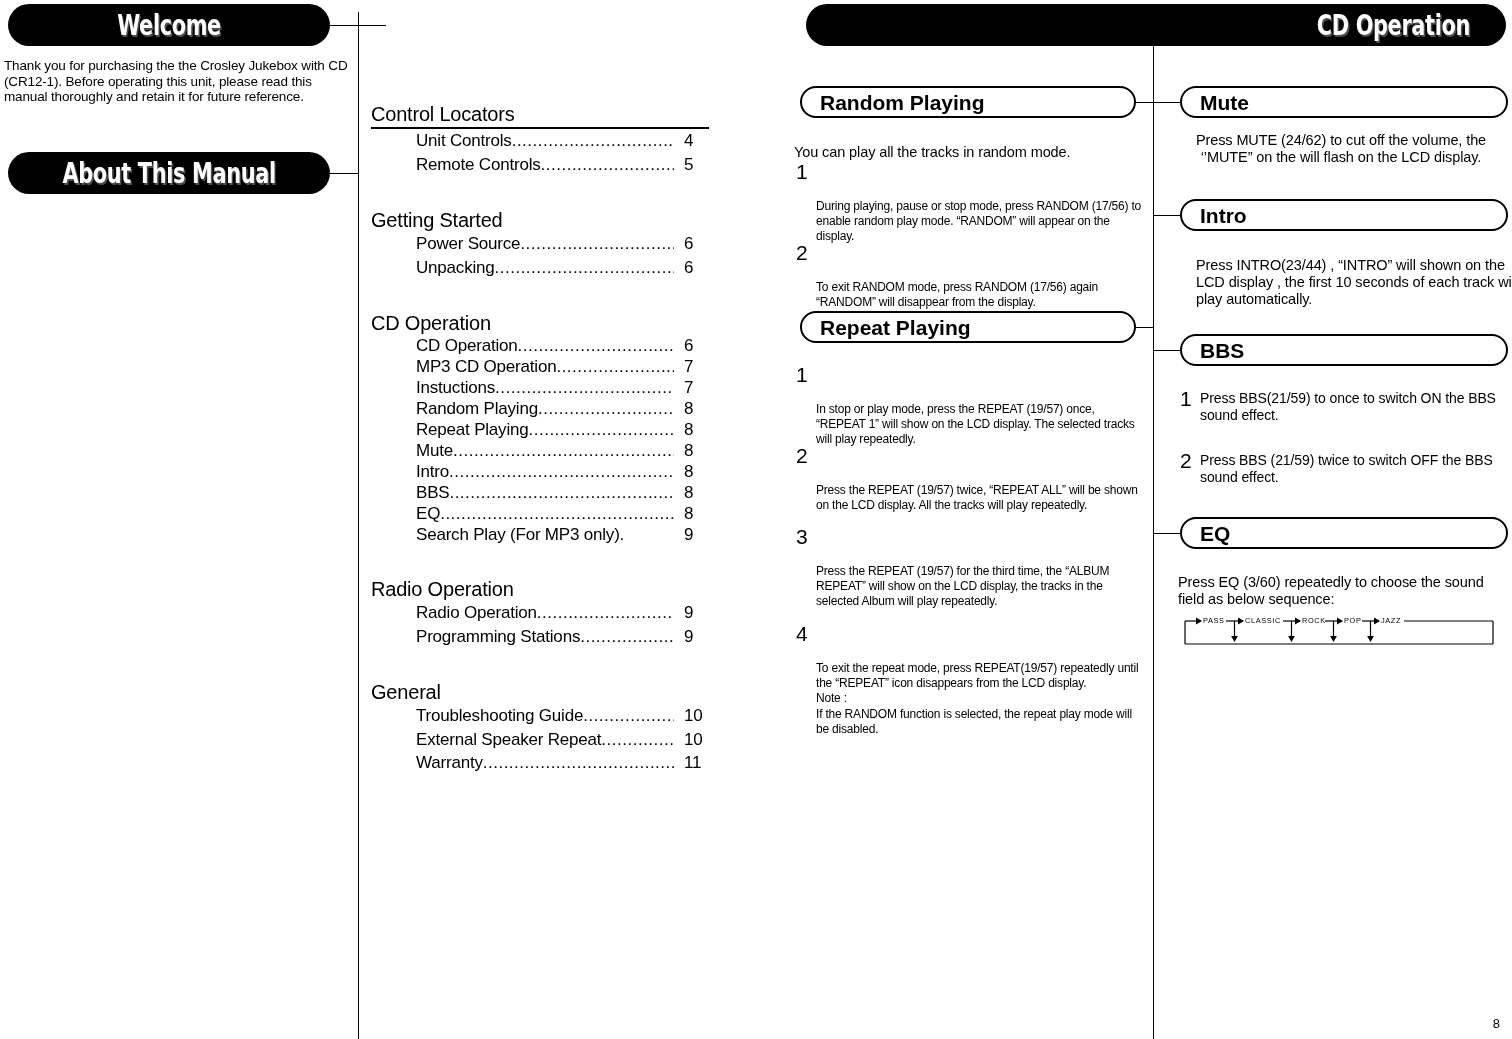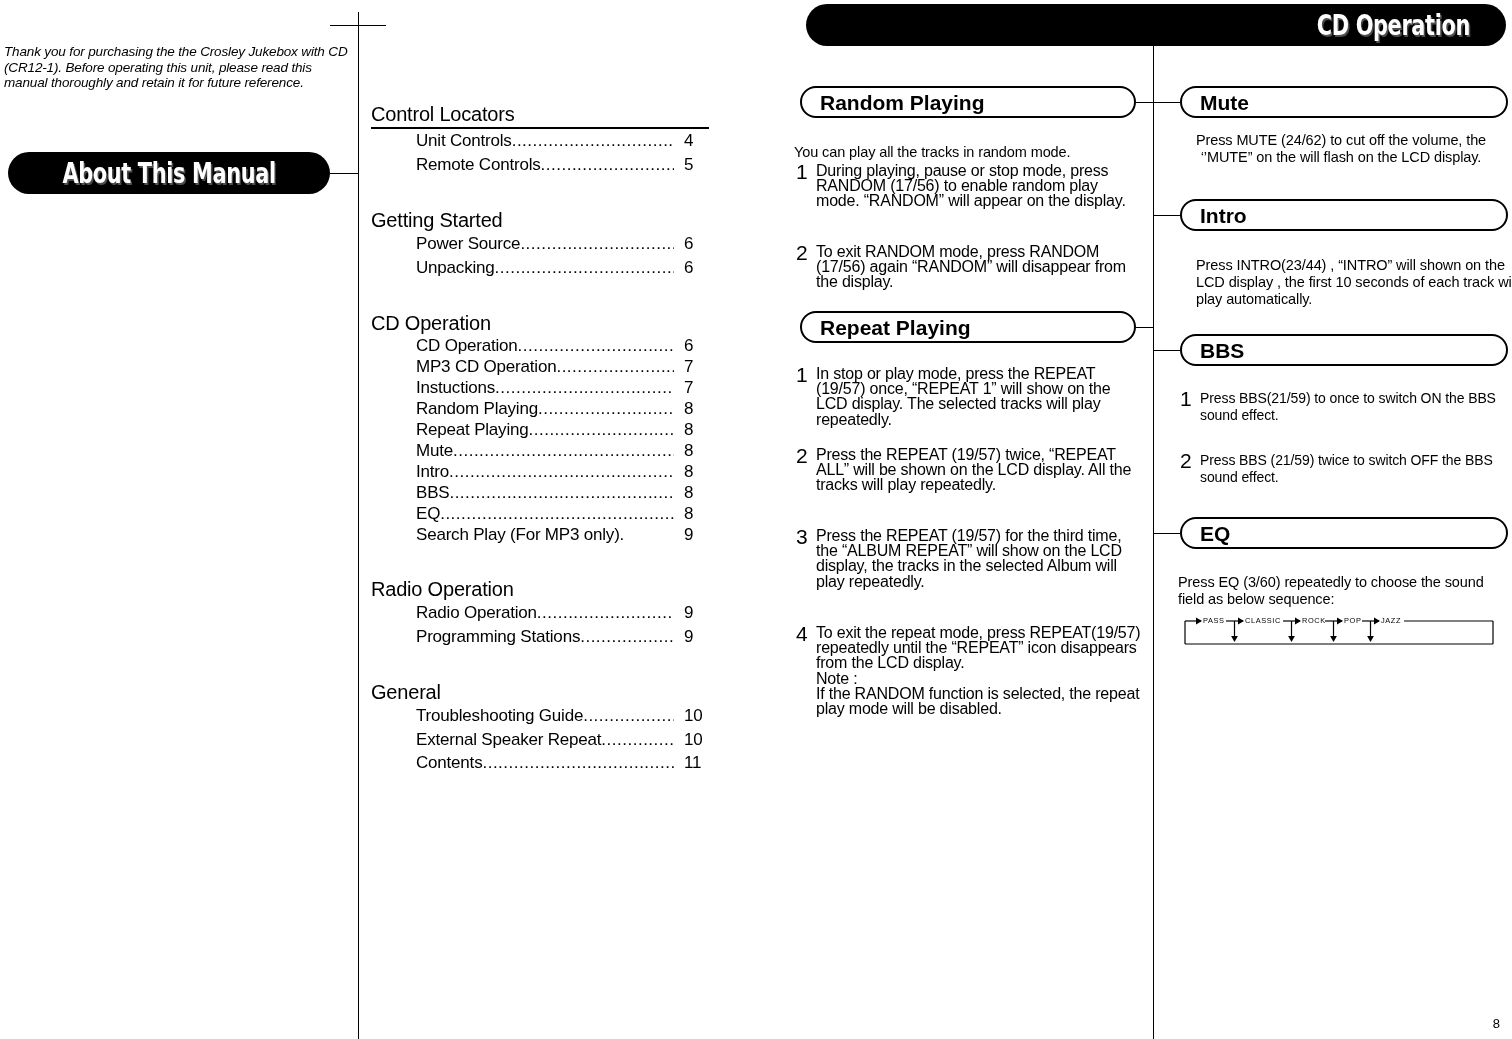--- a/index.html
+++ b/index.html
@@ -106,23 +106,24 @@
     align-items: flex-start;
   }
   .step-num {
     font-size: 21px;
     line-height: 17px;
     width: 20px;
     flex: 0 0 20px;
     text-align: left;
   }
   .step-body {
-    font-size: 16px;
+    font-size: 12px;
     line-height: 15.2px;
     letter-spacing: -0.2px;
+    margin-top: 36px;
   }
   .step-body-lg {
     font-size: 14px;
     line-height: 16.5px;
     letter-spacing: -0.1px;
   }
 
   
   .toc { position: absolute; left: 371px; top: 70px; width: 340px; }
   .toc-group { margin-bottom: 14px; margin-top: 32px; }
@@ -186,23 +187,26 @@
   }
 </style>
 </head>
 <body>
 
 <div class="page">
 
   <div class="divider" id="divider-left"></div>
   <div class="divider" id="divider-right"></div>
 
+  <div class="banner center" style="left:8px; top:4px; width:322px;">
+    <span class="banner-text">Welcome</span>
+  </div>
   <div class="stub" style="left:330px; top:25px; width:28px;"></div>
 
-  <div class="para" style="left:4px; top:44px; width:350px;font-style:italic;">Thank you for purchasing the the Crosley Jukebox with CD (CR12-1).  Before operating this unit, please read this manual thoroughly and retain it for future reference.</div>
+  <div class="para" style="left:4px; top:58px; width:350px;">Thank you for purchasing the the Crosley Jukebox with CD (CR12-1).  Before operating this unit, please read this manual thoroughly and retain it for future reference.</div>
 
   <div class="banner center" style="left:8px; top:152px; width:322px;">
     <span class="banner-text">About This Manual</span>
   </div>
   <div class="stub" style="left:330px; top:173px; width:28px;"></div>
 
 
   <div class="stub" style="left:358px; top:25px; width:28px;"></div>
 
   <div class="toc" id="toc-root">
@@ -304,21 +308,21 @@
           <span class="label">Troubleshooting Guide</span>
           <span class="dots">................................................................................</span>
           <span class="pg">10</span>
         </div>
         <div class="toc-entry">
           <span class="label">External Speaker Repeat</span>
           <span class="dots">................................................................................</span>
           <span class="pg">10</span>
         </div>
         <div class="toc-entry">
-          <span class="label">Contents</span>
+          <span class="label">Warranty</span>
           <span class="dots">................................................................................</span>
           <span class="pg">11</span>
         </div>
       </div>
     </div>
 
   <div class="banner right" style="left:806px; top:4px; width:700px;">
     <span class="banner-text">CD Operation</span>
   </div>
 

